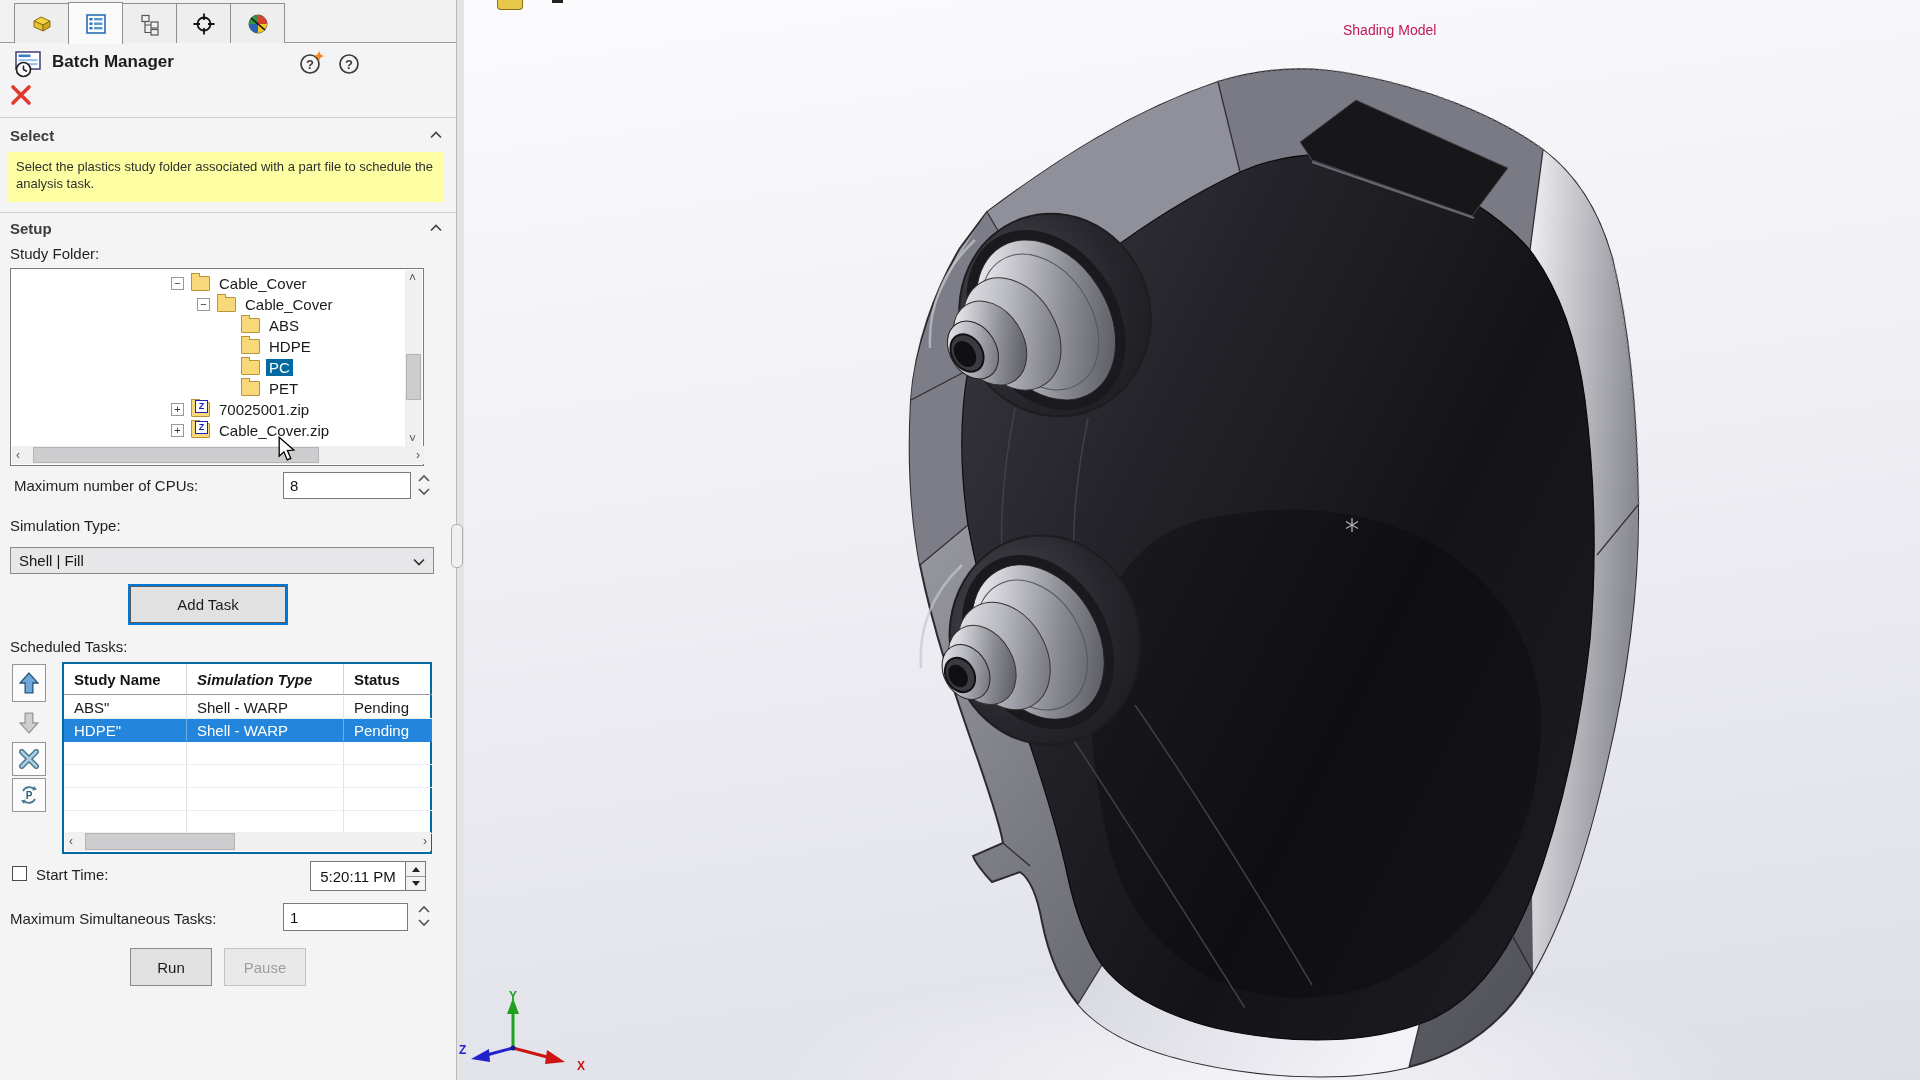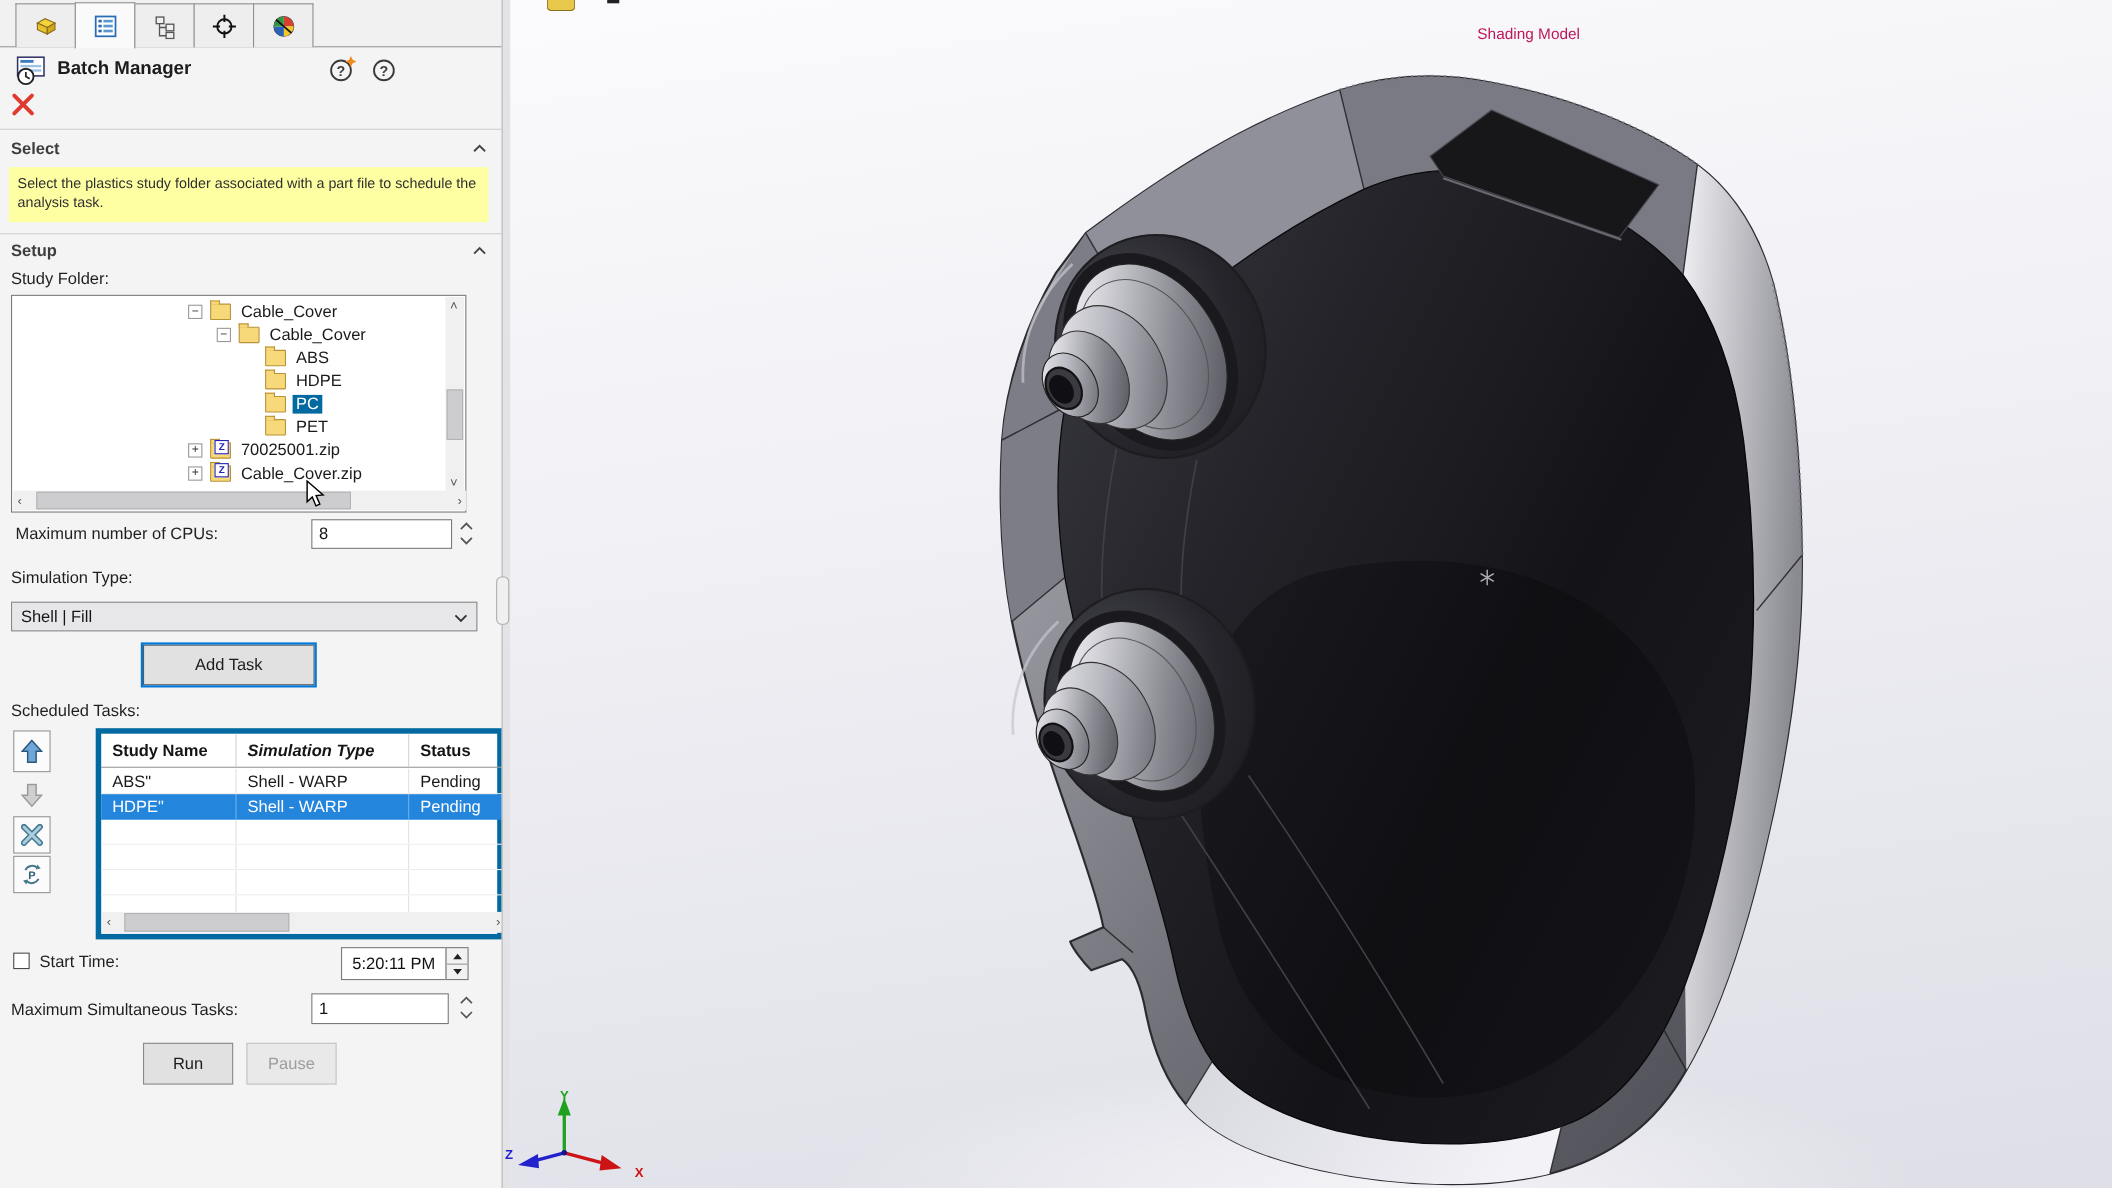--- a/index.html
+++ b/index.html
@@ -50,21 +50,21 @@
   .dropdown{position:absolute;left:10px;top:547px;width:424px;height:27px;background:#e7e7e9;border:1px solid #8a8a8a;
             box-sizing:border-box;font-size:15px;color:#161616;display:flex;align-items:center;padding-left:8px;}
   .dd-chev{position:absolute;right:8px;top:10px;}
   .btn{position:absolute;background:#e1e1e1;border:1px solid #8a8a8a;font-size:15px;color:#1c1c1c;
        display:flex;align-items:center;justify-content:center;box-sizing:border-box;}
   .btn.focus{border:1px solid #5a5a5a;outline:2px solid #0078d7;justify-content:center;}
   .btn.disabled{background:#e9e9e9;border-color:#c2c2c2;color:#9d9d9d;}
   
   .sidebtn{position:absolute;left:12px;width:34px;display:flex;align-items:center;justify-content:center;box-sizing:border-box;}
   .sidebtn.boxed{border:1px solid #949494;background:#fbfbfb;}
-  .tasktable{position:absolute;left:62px;top:662px;width:370px;height:192px;background:#fff;border:5px solid #0369a1;box-sizing:border-box;margin-left:25px;}
+  .tasktable{position:absolute;left:62px;top:662px;width:370px;height:192px;background:#fff;border:2px solid #0369a1;box-sizing:border-box;}
   .thead{position:absolute;left:0;top:0;width:368px;height:30px;border-bottom:1px solid #9a9a9a;display:flex;align-items:center;
          font-size:15px;font-weight:700;color:#141414;}
   .thead span{padding-left:10px;box-sizing:border-box;border-right:1px solid #d4d4d4;height:30px;display:flex;align-items:center;}
   .thead span:nth-child(1){width:123px;}
   .thead span:nth-child(2){width:157px;font-style:italic;}
   .thead span:nth-child(3){width:88px;border-right:none;}
   .tbodyrows{position:absolute;left:0;top:32px;width:368px;}
   .trrow{height:23px;display:flex;font-size:15px;color:#1a1a1a;border-bottom:1px solid #ededed;box-sizing:border-box;}
   .trrow span{padding-left:10px;box-sizing:border-box;border-right:1px solid #e2e2e2;display:flex;align-items:center;}
   .trrow span:nth-child(1){width:123px;}

